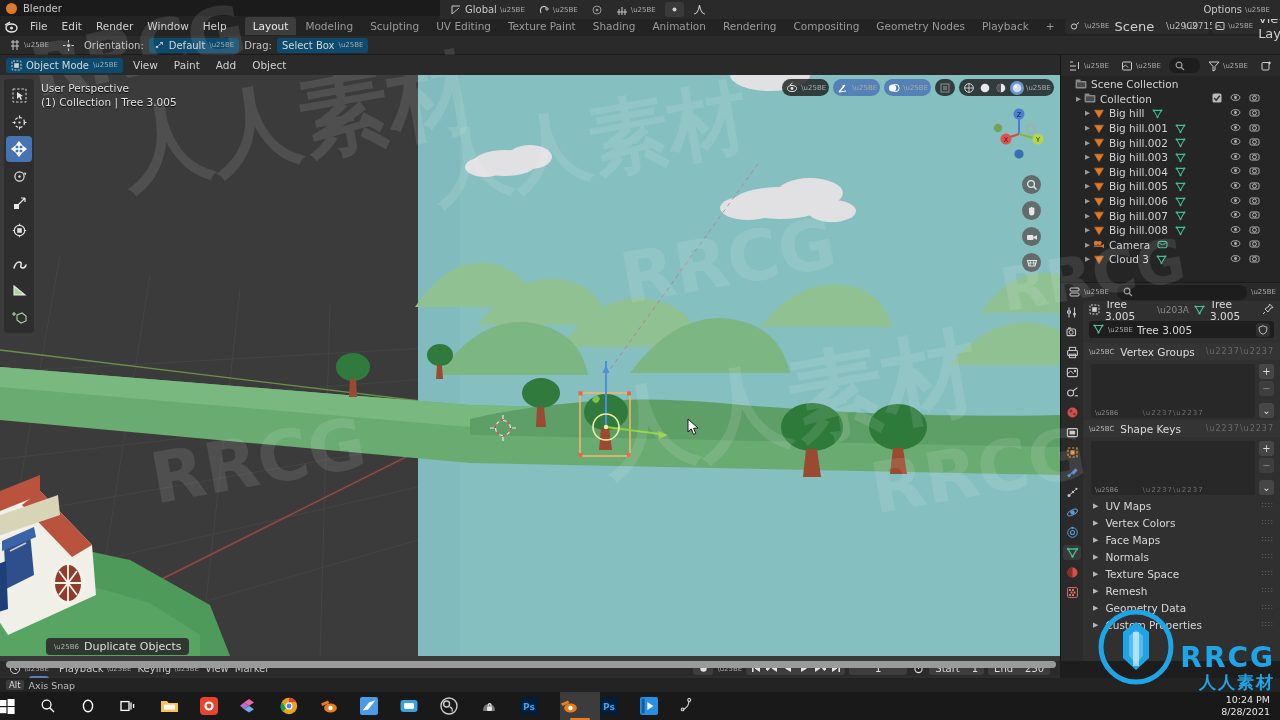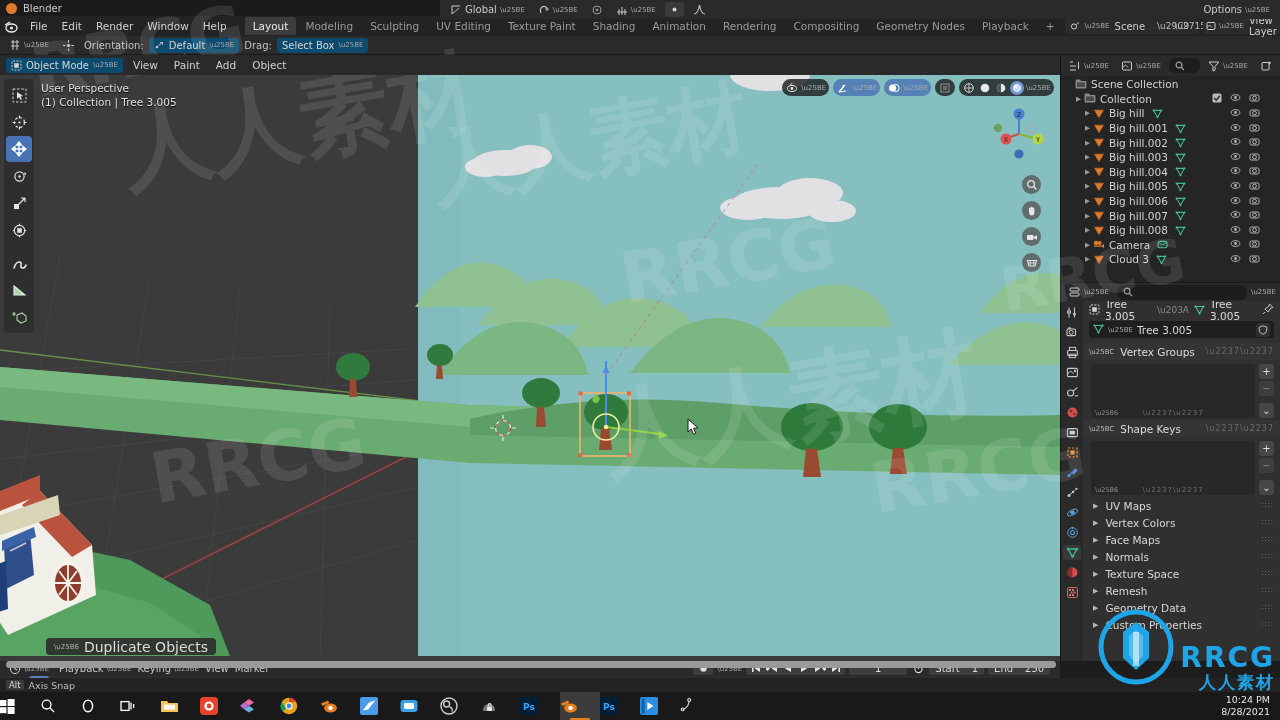--- a/index.html
+++ b/index.html
@@ -21,21 +21,21 @@
 
   
   .topbar{ height:20px; background:#232323; display:flex; align-items:center; padding:0 4px; gap:2px; position:relative; }
   .blogo{ width:16px; height:14px; display:flex; align-items:center; justify-content:center; margin-right:4px;}
   .menu{ font-size:10.5px; color:#d0d0d0; padding:2px 6px; border-radius:3px; white-space:nowrap; }
   .wstabs{ display:flex; align-items:flex-end; margin-left:10px; gap:1px; }
   .wstab{ font-size:10.5px; color:#9a9a9a; padding:3px 8px; border-radius:3px 3px 0 0; white-space:nowrap;}
   .wstab.active{ background:#3d3d3d; color:#e8e8e8; }
   .tb-right{ margin-left:auto; display:flex; align-items:center; gap:3px; padding-right:2px;}
   .fieldbox{ display:flex; align-items:center; height:15px; background:#2b2b2b; border-radius:3px; padding:0 3px; gap:3px;}
-  .fieldbox .lab{ font-size:10px; color:#cfcfcf; padding:0 18px 0 2px;}
+  .fieldbox .lab{ font-size:13px; color:#cfcfcf; padding:0 18px 0 2px;}
   .ibtn{ width:14px;height:14px; display:flex;align-items:center;justify-content:center; color:#b9b9b9; font-size:9px;}
   .chev{ font-size:7px; color:#aaa; }
 
   
   .toolrow{ height:19px; background:#2a2a2a; display:flex; align-items:center; gap:5px; padding:0 5px; border-bottom:1px solid #1a1a1a;}
   .drop{ display:flex; align-items:center; gap:4px; background:#0c4a6e; border-radius:3px; height:15px; padding:0 5px; font-size:10px; color:#d6d6d6;}
   .lbl{ font-size:10px; color:#c2c2c2;}
   .flatbtn{ display:flex;align-items:center; gap:3px; height:15px; padding:0 4px; border-radius:3px; color:#c8c8c8; font-size:10px;}
 
   
@@ -55,21 +55,21 @@
   .ltool-sep{ height:5px; }
   .vp-overlay-tr{ position:absolute; right:6px; top:24px; z-index:6; display:flex; gap:4px; align-items:center;}
   .ovgrp{ display:flex; align-items:center; background:#1c1c1ccc; border-radius:10px; height:17px; padding:0 3px; gap:2px;}
   .ovgrp.sel{ background:#4772b3cc; }
   .ovico{ width:14px;height:14px; display:flex;align-items:center;justify-content:center;}
   .gizmo{ position:absolute; right:12px; top:50px; width:58px; height:58px; z-index:6;}
   .navbtns{ position:absolute; right:19px; top:120px; z-index:6; display:flex; flex-direction:column; gap:7px; align-items:center;}
   .navb{ width:19px; height:19px; border-radius:50%; background:#5a5a5ad0; display:flex;align-items:center;justify-content:center;}
   .opbox{ position:absolute; left:46px; bottom:6px; z-index:6; background:#2c2c2ce8; border-radius:4px; height:17px; display:flex;align-items:center; padding:0 8px; gap:5px; min-width:140px;}
   .opbox .tri{ font-size:7px; color:#b0b0b0;}
-  .opbox .t{ font-size:14px; color:#ddd;}
+  .opbox .t{ font-size:11px; color:#ddd;}
   .mousecur{ position:absolute; z-index:7; }
 
   
   .outliner{ height:246px; background:#252525; display:flex; flex-direction:column; border-left:1px solid #141414;}
   .out-head{ height:21px; background:#2a2a2a; display:flex; align-items:center; gap:4px; padding:0 4px; }
   .searchbox{ flex:1 1 auto; height:15px; background:#1d1d1d; border-radius:7px; display:flex; align-items:center; padding:0 6px; gap:4px;}
   .out-rows{ flex:1 1 auto; overflow:hidden; padding-top:1px;}
   .orow{ height:14.6px; display:flex; align-items:center; font-size:10.5px; color:#d2d2d2; padding-right:20px; position:relative;}
   .disc{ width:11px; text-align:center; font-size:6.5px; color:#9a9a9a; flex:0 0 auto;}
   .oname{ white-space:nowrap; overflow:hidden;}

